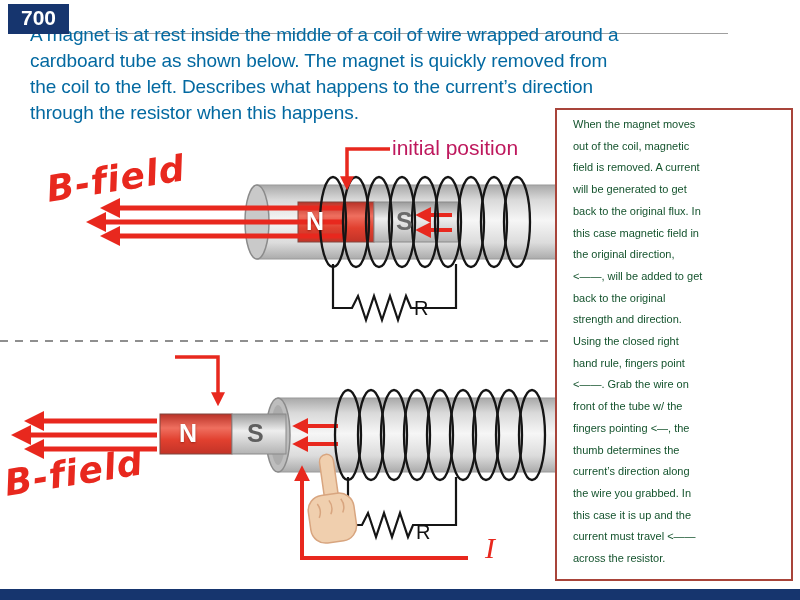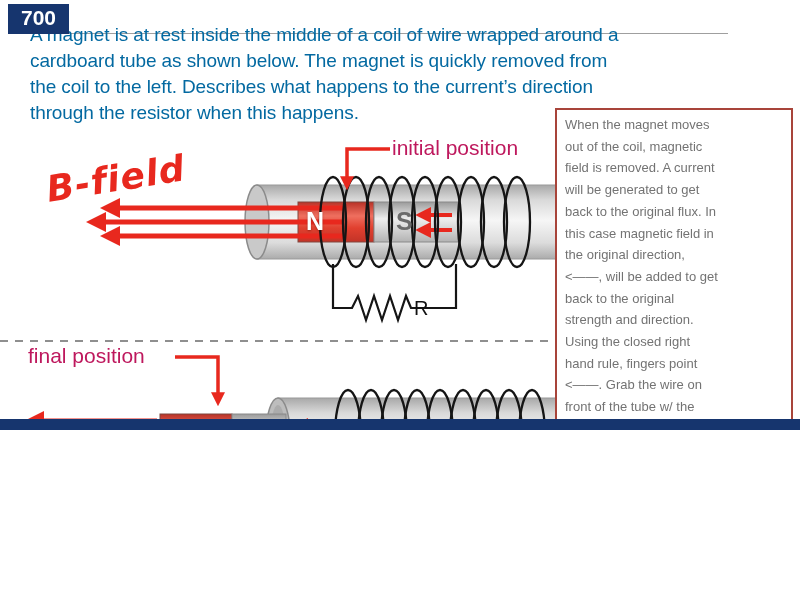--- a/index.html
+++ b/index.html
@@ -1,30 +1,30 @@
 <!DOCTYPE html>
 <html><head>
 <meta charset="utf-8">
 <style>
   html,body{margin:0;padding:0;background:#fff;}
-  #slide{position:relative;width:800px;height:430px;background:#fff;overflow:hidden;
+  #slide{position:relative;width:800px;height:600px;background:#fff;overflow:hidden;
          font-family:"Liberation Sans",sans-serif;}
   .abs{position:absolute;}
   #diagram-canvas{position:absolute;left:0;top:0;z-index:1;}
   #hand-overlay{position:absolute;left:280px;top:448px;z-index:3;}
   .txt{position:absolute;z-index:5;}
 
   #slide-badge{left:8px;top:4px;background:#16356e;color:#fff;font-weight:bold;
                font-size:21px;padding:2px 13px 4px 13px;z-index:6;}
   #header-rule{left:30px;top:33px;width:698px;height:0;border-top:1.5px solid #9f9f9f;z-index:2;}
   #question{left:30px;top:22px;font-size:19px;line-height:26px;color:#0369a1;
             white-space:pre-line;font-weight:500;letter-spacing:-0.1px;}
   #explanation{left:555px;top:108px;width:238px;height:473px;box-sizing:border-box;
-               border:2px solid #a8443a;background:#fff;padding:4px 8px;color:#737373;
-               font-size:13px;line-height:21.7px;white-space:pre-line;font-weight:500;z-index:4;}
+               border:2px solid #a8443a;background:#fff;padding:4px 16px;color:#14532d;
+               font-size:11px;line-height:21.7px;white-space:pre-line;font-weight:500;z-index:4;}
   .bfield{color:#e8281e;font-size:36px;font-weight:bold;font-style:italic;
           font-family:"DejaVu Sans",sans-serif;transform:rotate(-9deg);letter-spacing:1px;}
   #bfield-top{left:46px;top:158px;}
   #bfield-bottom{left:4px;top:452px;}
   .poslabel{font-size:21px;color:#be185d;}
   #initial-pos{left:392px;top:136px;}
   #final-pos{left:28px;top:344px;}
   .mlabel{font-weight:bold;font-size:25px;line-height:1;}
   #n-top{left:306px;top:209px;color:#fff;text-shadow:0 1px 2px rgba(110,20,10,.55);}
   #s-top{left:396px;top:209px;color:#6b6b6b;}
@@ -190,21 +190,20 @@
 this case it is up and the
 current must travel &lt;——
 across the resistor.</div>
 
   <div id="bfield-top" class="txt bfield">B-field</div>
   <div id="initial-pos" class="txt poslabel">initial position</div>
   <div id="n-top" class="txt mlabel">N</div>
   <div id="s-top" class="txt mlabel">S</div>
   <div id="r-top" class="txt rlabel">R</div>
 
-  <div id="final-pos" class="txt poslabel">final position</div>
   <div id="bfield-bottom" class="txt bfield">B-field</div>
   <div id="n-bottom" class="txt mlabel">N</div>
   <div id="s-bottom" class="txt mlabel">S</div>
   <div id="r-bottom" class="txt rlabel">R</div>
   <div id="i-label" class="txt">I</div>
 
   <div id="bottom-bar" class="abs"></div>
 </div>
 
 </body></html>

